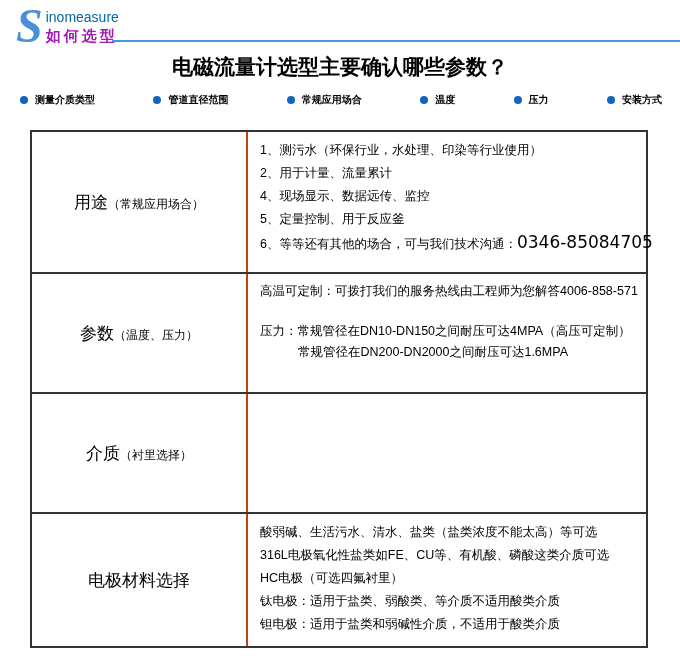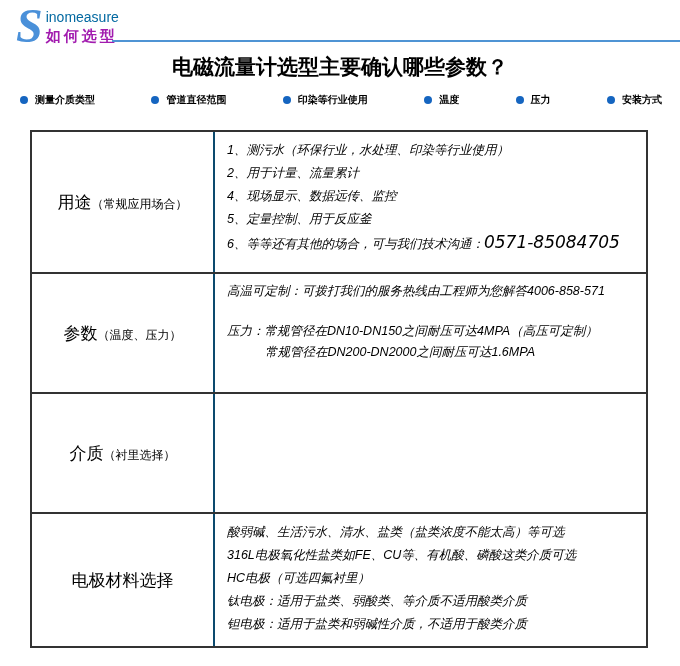--- a/index.html
+++ b/index.html
@@ -28,26 +28,26 @@
   
   .bullets { position:absolute; top:93px; left:20px; width:642px; display:flex; justify-content:space-between; }
   .bullet { display:flex; align-items:center; font-weight:bold; font-size:10px; }
   .dot { width:8px; height:8px; border-radius:50%; background:#1565c0; margin-right:7px; flex:none; }
 
   
   .sel-table { position:absolute; top:130px; left:30px; width:618px; border:2px solid #333; }
   .trow { display:flex; border-top:2px solid #333; }
   .trow:first-child { border-top:none; }
   .cell-label {
-    width:183px; flex:none; border-right:2px solid #0c4a6e;
+    width:216px; flex:none; border-right:2px solid #c2410c;
     display:flex; align-items:center; justify-content:center; text-align:center;
   }
   .label-main { font-family:"Liberation Serif", serif; font-size:17px; }
   .label-note { font-size:12px; }
-  .cell-content { flex:1; padding:7px 8px 0 12px; font-size:12.5px;font-style:italic; }
+  .cell-content { flex:1; padding:7px 8px 0 12px; font-size:12.5px; }
 
   .r1 { height:140px; } .r2 { height:120px; } .r3 { height:120px; } .r4 { height:134px; }
   .cl  { line-height:23px; white-space:nowrap; }
   .cl2 { line-height:21px; white-space:nowrap; }
   .spacer { height:19px; }
   .indent { padding-left:38px; }
   .phone { font-size:17px; font-family:"DejaVu Sans", sans-serif; }
 </style>
 </head>
 <body>
@@ -69,21 +69,21 @@
     <span class="bullet">
       <span class="dot"></span>
       <span>测量介质类型</span>
     </span>
     <span class="bullet">
       <span class="dot"></span>
       <span>管道直径范围</span>
     </span>
     <span class="bullet">
       <span class="dot"></span>
-      <span>印染等行业使用</span>
+      <span>常规应用场合</span>
     </span>
     <span class="bullet">
       <span class="dot"></span>
       <span>温度</span>
     </span>
     <span class="bullet">
       <span class="dot"></span>
       <span>压力</span>
     </span>
     <span class="bullet">
@@ -99,21 +99,21 @@
         <span>
           <span class="label-main">用途</span><span class="label-note">（常规应用场合）</span>
         </span>
       </div>
       <div class="cell-content">
         <div class="cl">1、测污水（环保行业，水处理、印染等行业使用）</div>
         <div class="cl">2、用于计量、流量累计</div>
         <div class="cl">4、现场显示、数据远传、监控</div>
         <div class="cl">5、定量控制、用于反应釜</div>
         <div class="cl">
-          <span>6、等等还有其他的场合，可与我们技术沟通：</span><span class="phone">0571-85084705</span>
+          <span>6、等等还有其他的场合，可与我们技术沟通：</span><span class="phone">0346-85084705</span>
         </div>
       </div>
     </div>
 
     <div class="trow r2">
       <div class="cell-label">
         <span>
           <span class="label-main">参数</span><span class="label-note">（温度、压力）</span>
         </span>
       </div>

